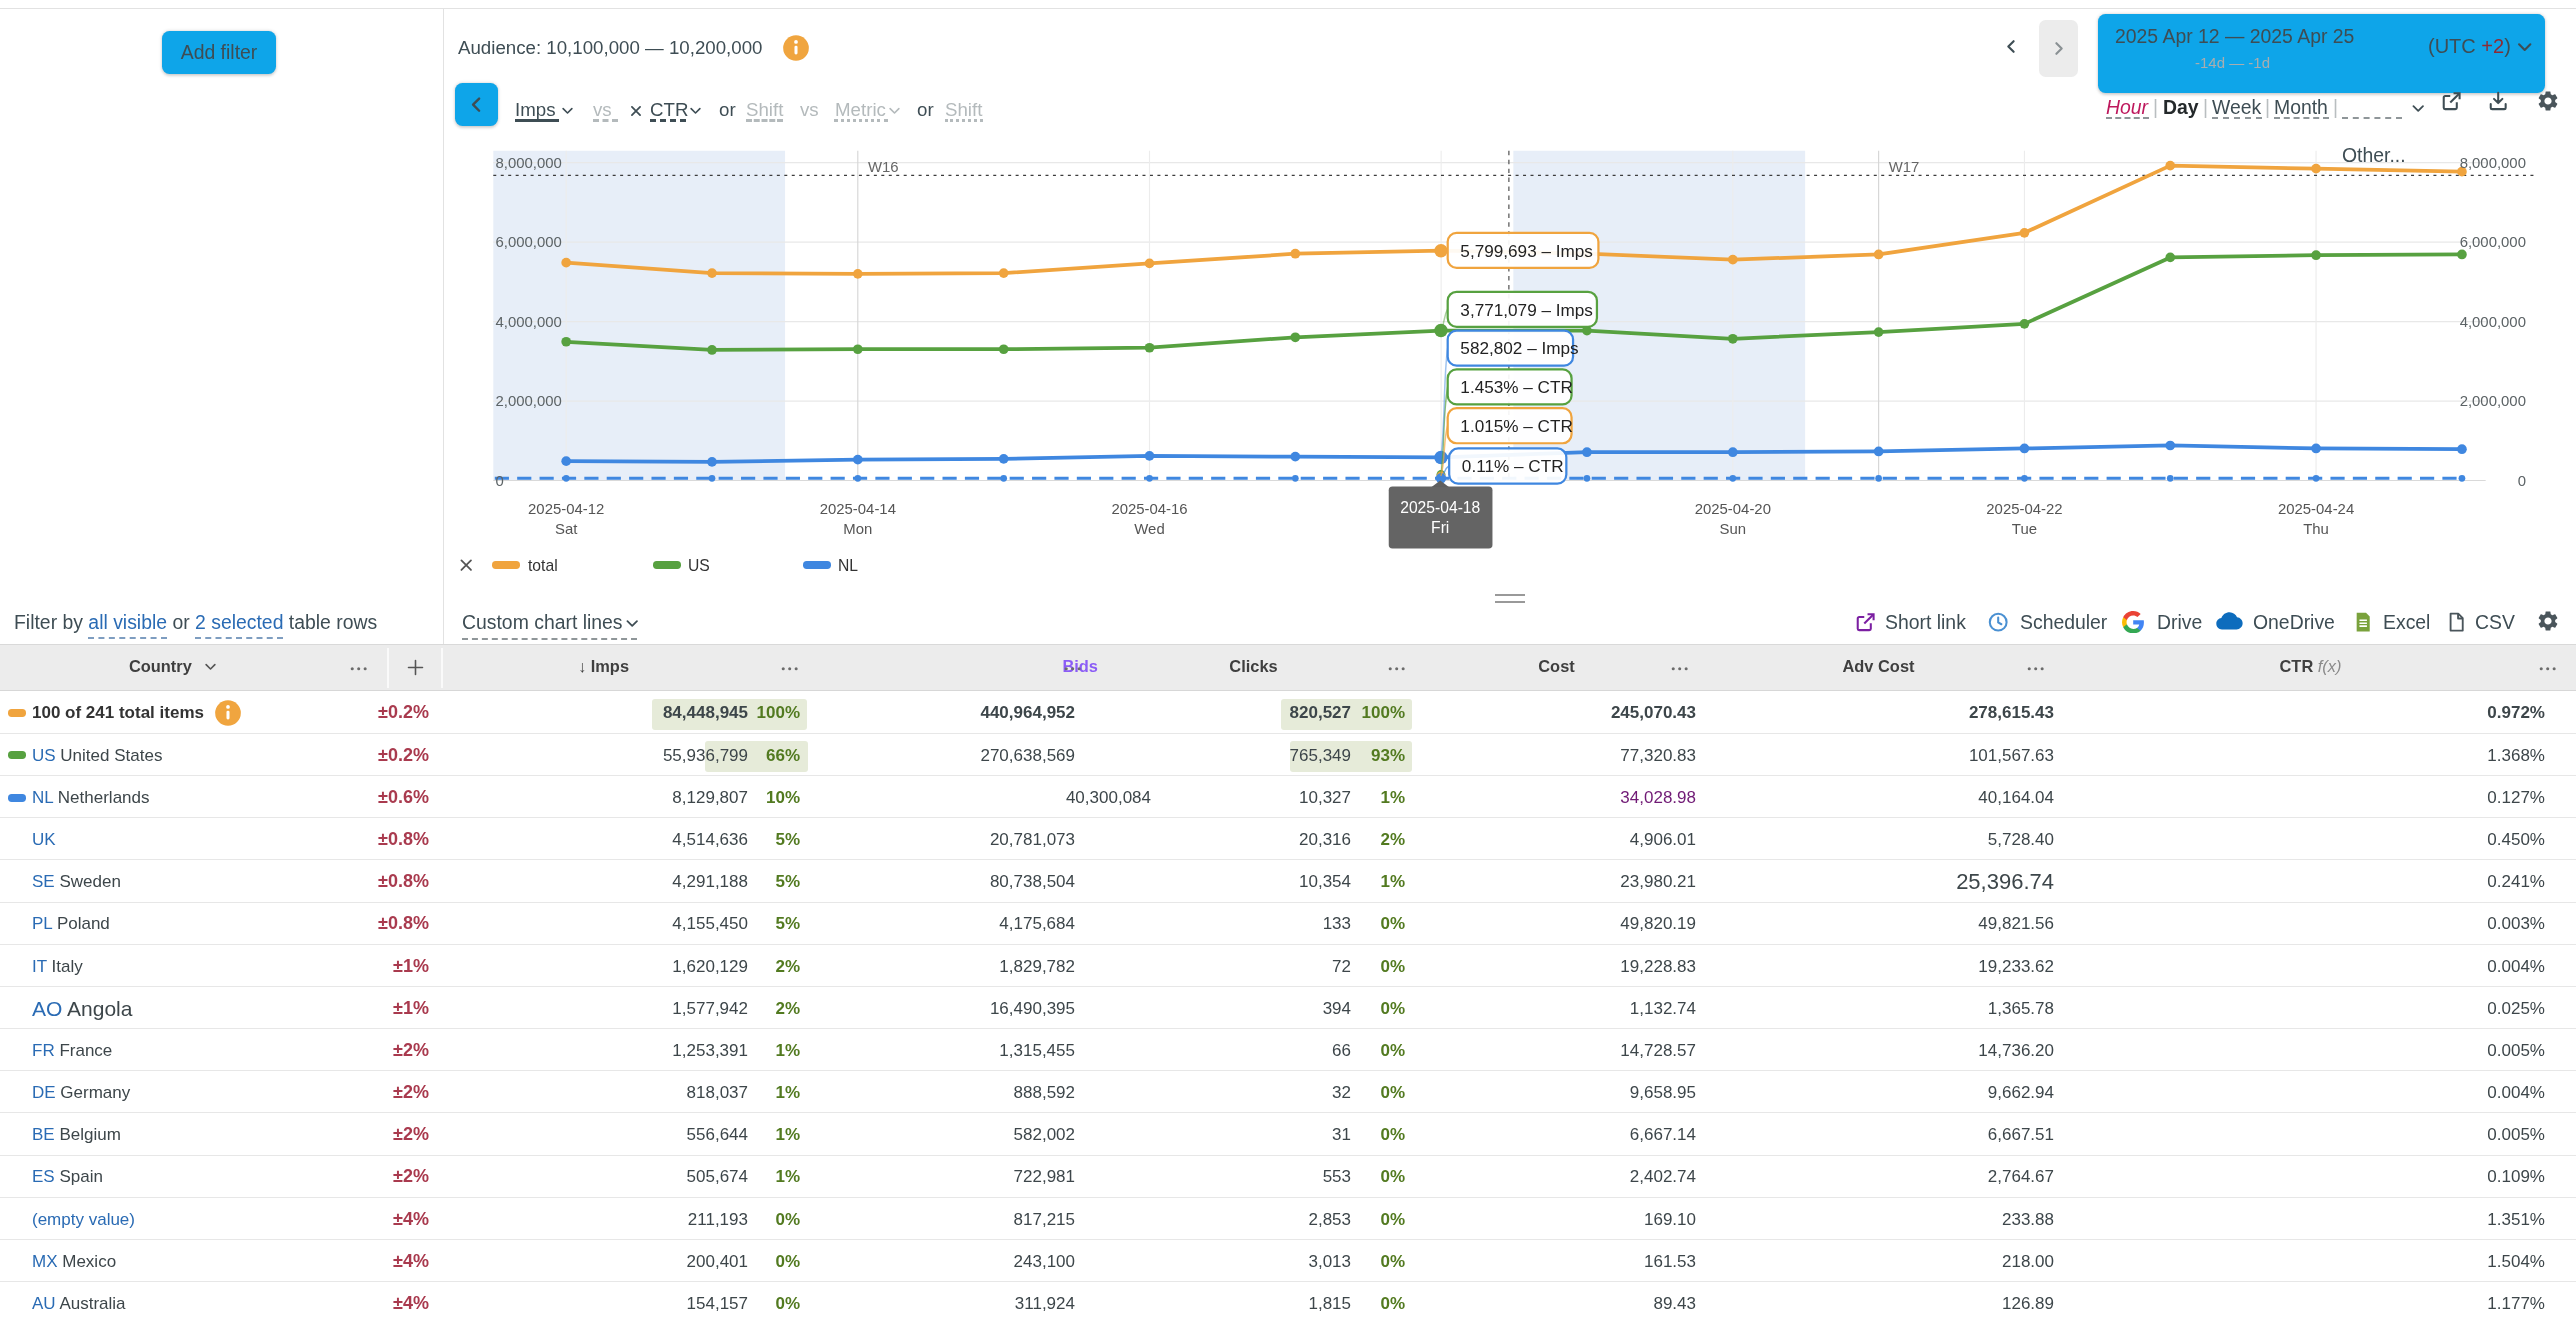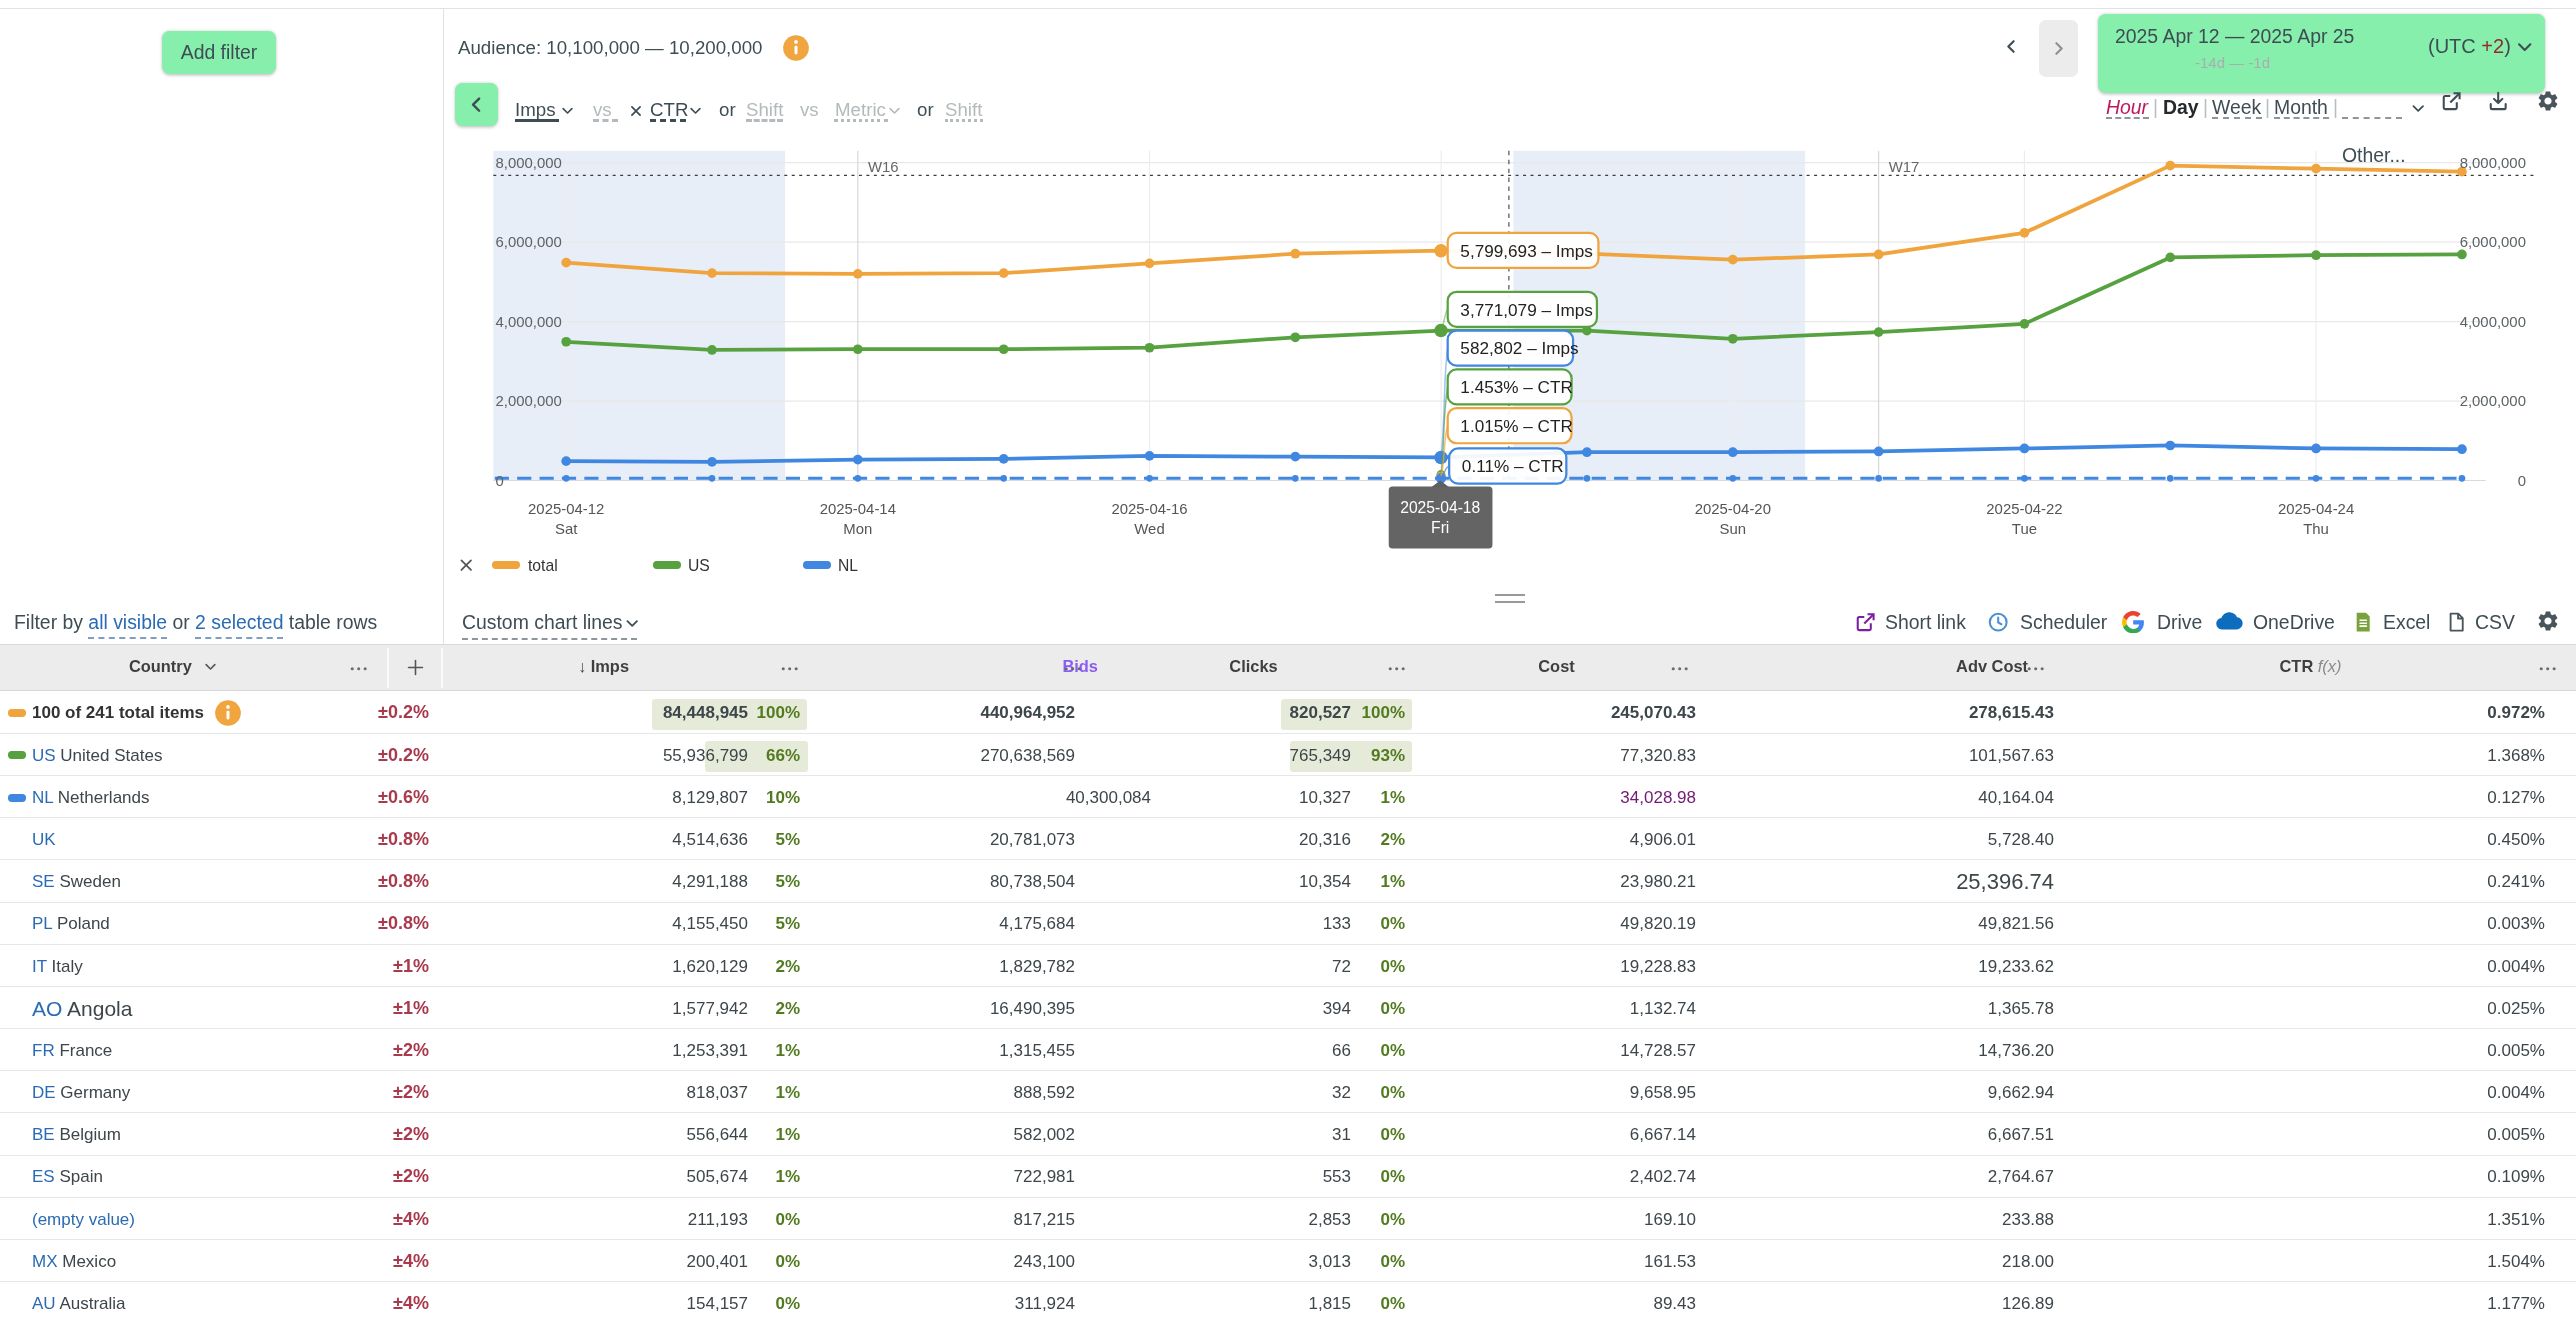--- a/index.html
+++ b/index.html
@@ -1,19 +1,19 @@
 <!DOCTYPE html>
 <html style="font-size:12px"><head><meta charset="utf-8"><style>
 
 *{margin:0;padding:0;box-sizing:border-box}
 html,body{width:2576px;height:1319px;background:#fff;overflow:hidden}
 body,svg text{font-family:"Liberation Sans",sans-serif}
 #p{position:relative;width:2576px;height:1319px;font-family:"Liberation Sans",sans-serif}
 .a{position:absolute}
-.btn{background:#86efac;border-radius:7.5px;box-shadow:0 0.7px 3.7px rgba(0,0,0,.18),0 1.5px 3px rgba(0,0,0,.08)}
+.btn{background:#0ea5e9;border-radius:7.5px;box-shadow:0 0.7px 3.7px rgba(0,0,0,.18),0 1.5px 3px rgba(0,0,0,.08)}
 .ic{display:inline-flex;align-items:center}
 
 </style></head><body>
 <div id="p">
 <div class="a" style="left:0;top:0"><svg id="chart" width="2576" height="591" viewBox="0 0 3450 792">
         <rect x="660" y="202" width="391" height="442" fill="#e7eef8"></rect>
         <rect x="2027" y="202" width="391" height="442" fill="#e7eef8"></rect>
         <line x1="660" y1="218" x2="3330" y2="218" stroke="#e8e8e8" stroke-width="1.5"></line>
         <line x1="660" y1="324.5" x2="3330" y2="324.5" stroke="#e8e8e8" stroke-width="1.5"></line>
         <line x1="660" y1="431" x2="3330" y2="431" stroke="#e8e8e8" stroke-width="1.5"></line>
@@ -366,21 +366,21 @@
       </svg>
     </div>
 <div class="a" style="left:1407px;top:657px;width:299px;text-align:center;font-size:16.4px;font-weight:bold;color:#3f3f3f">Cost</div>
 <div class="a ic" style="left:1670px;top:659px">
       <svg width="19.4" height="19.4" viewBox="0 0 24 24">
         <circle cx="4" cy="12" r="1.9" fill="#6b6b6b"></circle>
         <circle cx="12" cy="12" r="1.9" fill="#6b6b6b"></circle>
         <circle cx="20" cy="12" r="1.9" fill="#6b6b6b"></circle>
       </svg>
     </div>
-<div class="a" style="left:1729px;top:657px;width:299px;text-align:right;font-size:16.4px;font-weight:bold;color:#3f3f3f">Adv Cost</div>
+<div class="a" style="left:1729px;top:657px;width:299px;text-align:center;font-size:16.4px;font-weight:bold;color:#3f3f3f">Adv Cost</div>
 <div class="a ic" style="left:2026px;top:659px">
       <svg width="19.4" height="19.4" viewBox="0 0 24 24">
         <circle cx="4" cy="12" r="1.9" fill="#6b6b6b"></circle>
         <circle cx="12" cy="12" r="1.9" fill="#6b6b6b"></circle>
         <circle cx="20" cy="12" r="1.9" fill="#6b6b6b"></circle>
       </svg>
     </div>
 <div class="a" style="left:2161px;top:657px;width:299px;text-align:center;font-size:16.4px;font-weight:bold;color:#3f3f3f">CTR <span style="font-weight:normal;font-style:italic;color:#8a8a8a">f(x)</span></div>
 <div class="a ic" style="left:2538px;top:659px">
       <svg width="19.4" height="19.4" viewBox="0 0 24 24">

